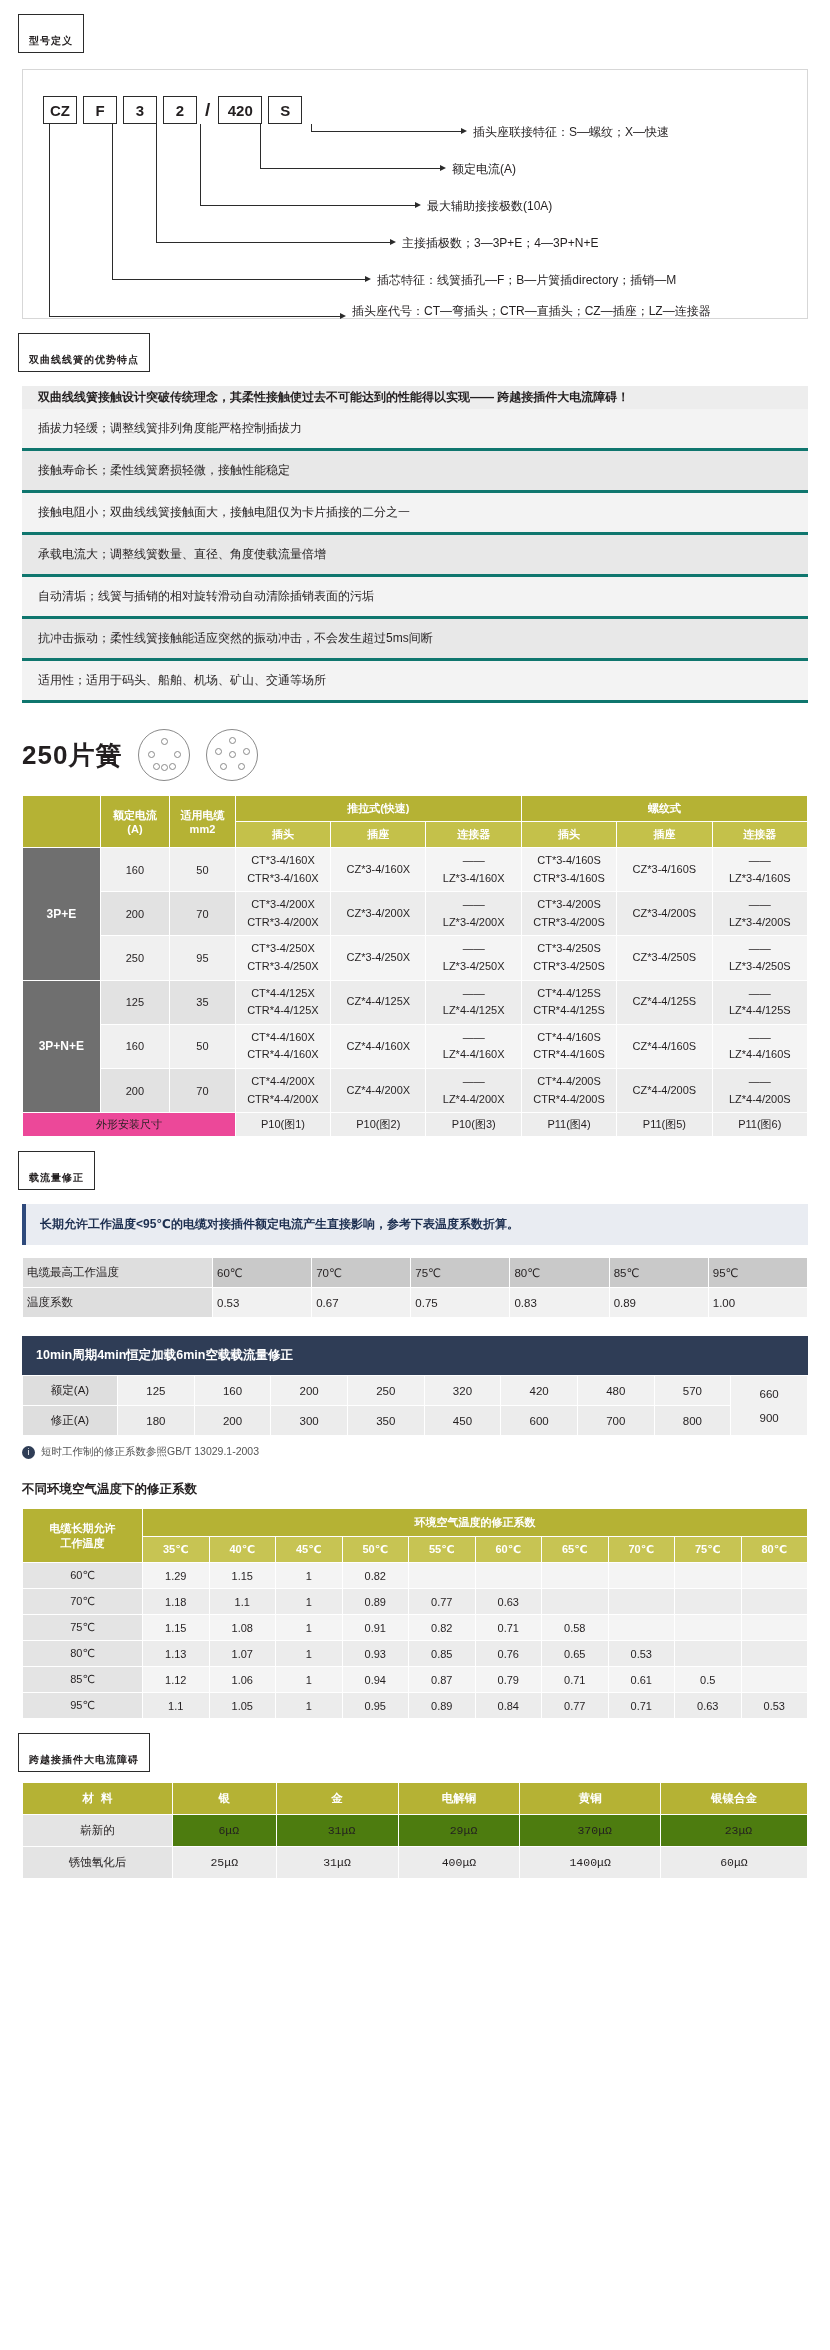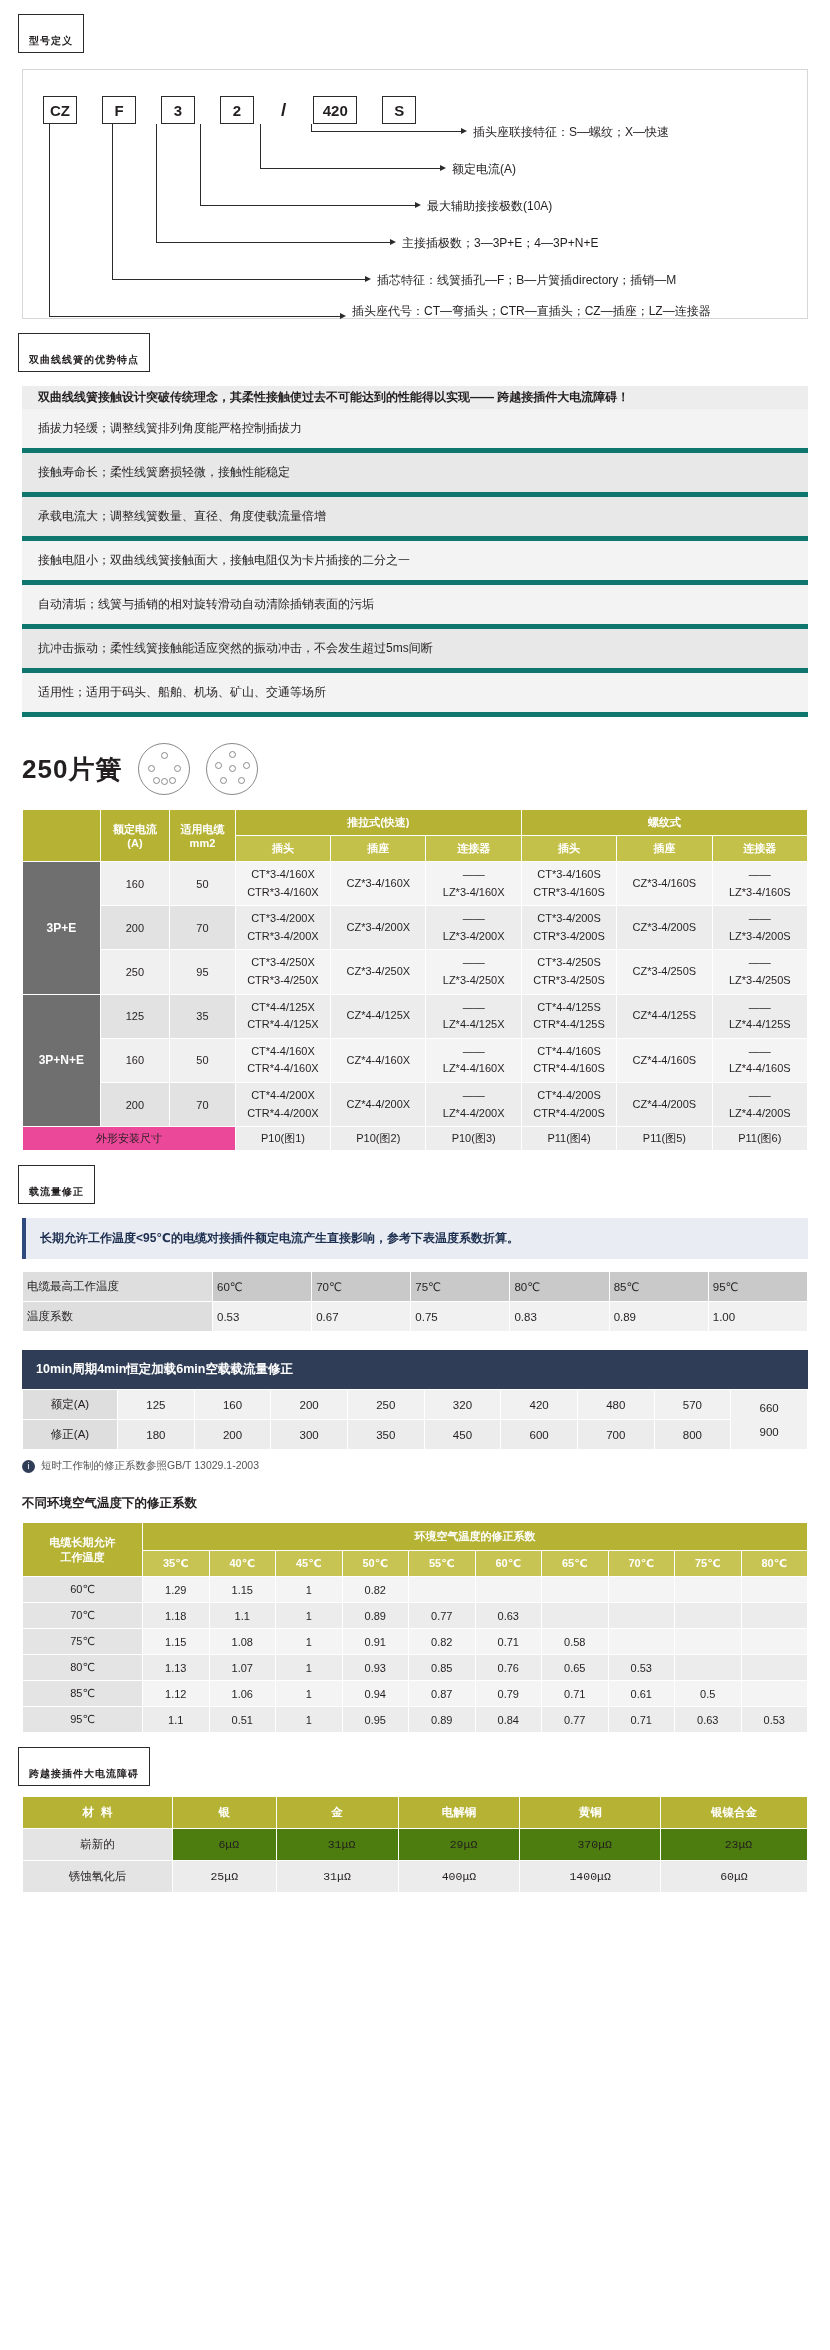--- a/index.html
+++ b/index.html
@@ -26,21 +26,21 @@
   }
 
   
   .model-box {
     margin: 16px 22px 0 22px;
     border: 1px solid #d7d7d7;
     padding: 18px 14px 16px 14px;
     position: relative;
     height: 250px;
   }
-  .code-row { position:absolute; left: 20px; top: 26px; display:flex; align-items:center; gap:25px; }
+  .code-row { position:absolute; left: 20px; top: 26px; display:flex; align-items:center; gap:6px; }
   .code-cell {
     border:1px solid #2b2b2b;
     width: 34px; height: 28px;
     display:flex; align-items:center; justify-content:center;
     font-size: 15px; font-weight:bold;
   }
   .code-cell.wide { width: 44px; }
   .slash { font-size: 19px; font-weight: bold; padding: 0 2px; }
 
   .leader { position:absolute; font-size: 12px; }
@@ -59,21 +59,21 @@
     margin: 14px 22px 0 22px;
     background: #ededed;
     padding: 3px 16px;
     font-size: 12px;
     font-weight: bold;
   }
   .adv-row {
     margin: 0 22px;
     padding: 11px 16px;
     font-size: 12px;
-    border-bottom: 5px solid #0f766e;
+    border-bottom: 3px solid #0f766e;
   }
   .adv-row.odd { background:#f3f3f3; }
   .adv-row.even { background:#e8e8e8; }
 
   
   .title250-wrap { display:flex; align-items:center; margin: 26px 0 0 22px; gap: 16px; }
   .title250 { font-size: 26px; font-weight: bold; letter-spacing: 1px; }
   .conn-icon { width: 52px; height:52px; border-radius:50%; border:1.5px solid #8a8a8a; position:relative; }
   .pin { position:absolute; width:7px; height:7px; border-radius:50%; border:1px solid #8a8a8a; }
 
@@ -215,22 +215,22 @@
     </div>
   </div>
 
   
   <div class="sec-label">双曲线线簧的优势特点</div>
 
   <div class="adv-highlight">双曲线线簧接触设计突破传统理念，其柔性接触使过去不可能达到的性能得以实现—— 跨越接插件大电流障碍！</div>
 
   <div class="adv-row odd">插拔力轻缓；调整线簧排列角度能严格控制插拔力</div>
   <div class="adv-row even">接触寿命长；柔性线簧磨损轻微，接触性能稳定</div>
+  <div class="adv-row odd">接触电阻小；双曲线线簧接触面大，接触电阻仅为卡片插接的二分之一</div>
   <div class="adv-row even">承载电流大；调整线簧数量、直径、角度使载流量倍增</div>
-  <div class="adv-row odd">接触电阻小；双曲线线簧接触面大，接触电阻仅为卡片插接的二分之一</div>
   <div class="adv-row odd">自动清垢；线簧与插销的相对旋转滑动自动清除插销表面的污垢</div>
   <div class="adv-row even">抗冲击振动；柔性线簧接触能适应突然的振动冲击，不会发生超过5ms间断</div>
   <div class="adv-row odd">适用性；适用于码头、船舶、机场、矿山、交通等场所</div>
 
   
   <div class="title250-wrap">
     <div class="title250">250片簧</div>
     <div class="conn-icon">
       <span class="pin" style="left:22px; top:8px;"></span>
       <span class="pin" style="left:9px; top:21px;"></span>
@@ -552,21 +552,21 @@
         <td class="v">0.87</td>
         <td class="v">0.79</td>
         <td class="v">0.71</td>
         <td class="v">0.61</td>
         <td class="v">0.5</td>
         <td class="blank"></td>
       </tr>
       <tr>
         <td class="lbl">95℃</td>
         <td class="v2">1.1</td>
-        <td class="v2">0.51</td>
+        <td class="v2">1.05</td>
         <td class="v2">1</td>
         <td class="v2">0.95</td>
         <td class="v2">0.89</td>
         <td class="v2">0.84</td>
         <td class="v2">0.77</td>
         <td class="v2">0.71</td>
         <td class="v2">0.63</td>
         <td class="v2">0.53</td>
       </tr>
     </tbody>

